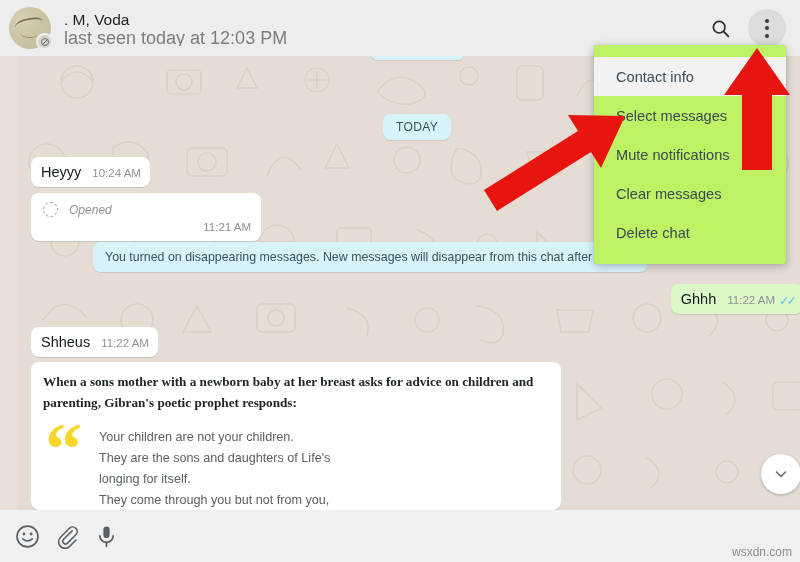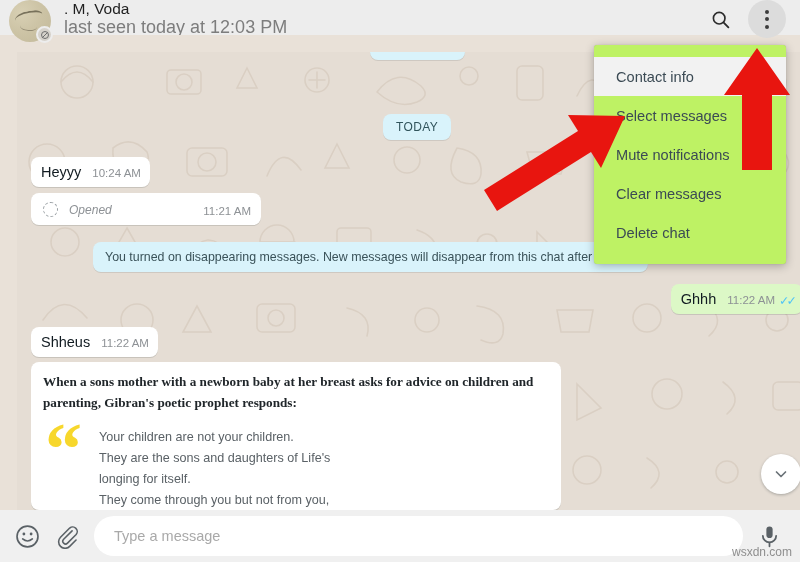--- a/index.html
+++ b/index.html
@@ -11,23 +11,23 @@
   }
   #app {
     position: relative;
     width: 800px; height: 562px;
     overflow: hidden;
   }
 
   
   .header {
     position: absolute; top: 0; left: 0;
-    width: 800px; height: 35px;
+    width: 800px; height: 56px;
     background: #ededed;
-    display: flex; align-items: flex-start;
+    display: flex; align-items: center;
     padding: 0 14px 0 9px;
     z-index: 40;
   }
   .avatar-wrap { position: relative; width: 42px; height: 42px; flex: 0 0 42px; }
   .avatar {
     width: 42px; height: 42px; border-radius: 50%;
     background:
       radial-gradient(circle at 30% 30%, #d8d0b4 0%, #cdc4a6 45%, #c2b99a 100%);
     overflow: hidden; position: relative;
   }
@@ -360,21 +360,21 @@
         <div class="bubble">
           <span class="txt">Heyyy</span>
           <span class="meta">10:24 AM</span>
         </div>
       </div>
 
       <div class="row left" style="position:absolute; top:141px; left:14px;">
         <div class="bubble" style="min-width:230px; padding:8px 10px 8px 12px;">
           <span class="timer-icon"></span>
           <span class="opened-txt">Opened</span>
-          <span class="meta" style="float:right; margin-top:4px;">11:21 AM</span>
+          <span class="meta" style="float:right; margin-top:20px;">11:21 AM</span>
         </div>
       </div>
 
       <div class="row center" style="position:absolute; top:190px; left:14px; right:14px; justify-content:flex-start;">
         <div class="notice" style="margin-left:62px;">You turned on disappearing messages. New messages will disappear from this chat after 7 days.</div>
       </div>
 
       <div class="row right" style="position:absolute; top:232px; right:14px;">
         <div class="bubble out">
           <span class="txt">Ghhh</span>
@@ -468,23 +468,20 @@
         <circle cx="8.8" cy="9.8" r="1.25" fill="#5a6166"></circle>
         <circle cx="15.2" cy="9.8" r="1.25" fill="#5a6166"></circle>
         <path d="M7.7 14.2 q4.3 3.6 8.6 0" fill="none" stroke="#5a6166" stroke-width="1.5" stroke-linecap="round"></path>
       </svg>
     </div>
     <div class="f-icon">
       <svg width="25" height="25" viewBox="0 0 24 24">
         <path d="M16.4 6.6 L8.3 14.7 a2.6 2.6 0 0 0 3.7 3.7 l8.3 -8.3 a4.4 4.4 0 0 0 -6.2 -6.2 L5.3 12.7 a6.2 6.2 0 0 0 8.8 8.8 l6.1 -6.1" fill="none" stroke="#5a6166" stroke-width="1.5" stroke-linecap="round" stroke-linejoin="round"></path>
       </svg>
     </div>
-    <div class="input-pill">
-      <input type="text" placeholder="Type a message" style="">
-    </div>
     <div class="f-icon">
       <svg width="25" height="25" viewBox="0 0 24 24">
         <rect x="9" y="2.3" width="6" height="11.2" rx="3" fill="#5a6166"></rect>
         <path d="M5.6 11.3 a6.4 6.4 0 0 0 12.8 0" fill="none" stroke="#5a6166" stroke-width="1.7" stroke-linecap="round"></path>
         <path d="M12 17.8 V21.4" stroke="#5a6166" stroke-width="1.7" stroke-linecap="round"></path>
       </svg>
     </div>
   </div>
 
   <svg class="arrows" width="800" height="562" viewBox="0 0 800 562">

